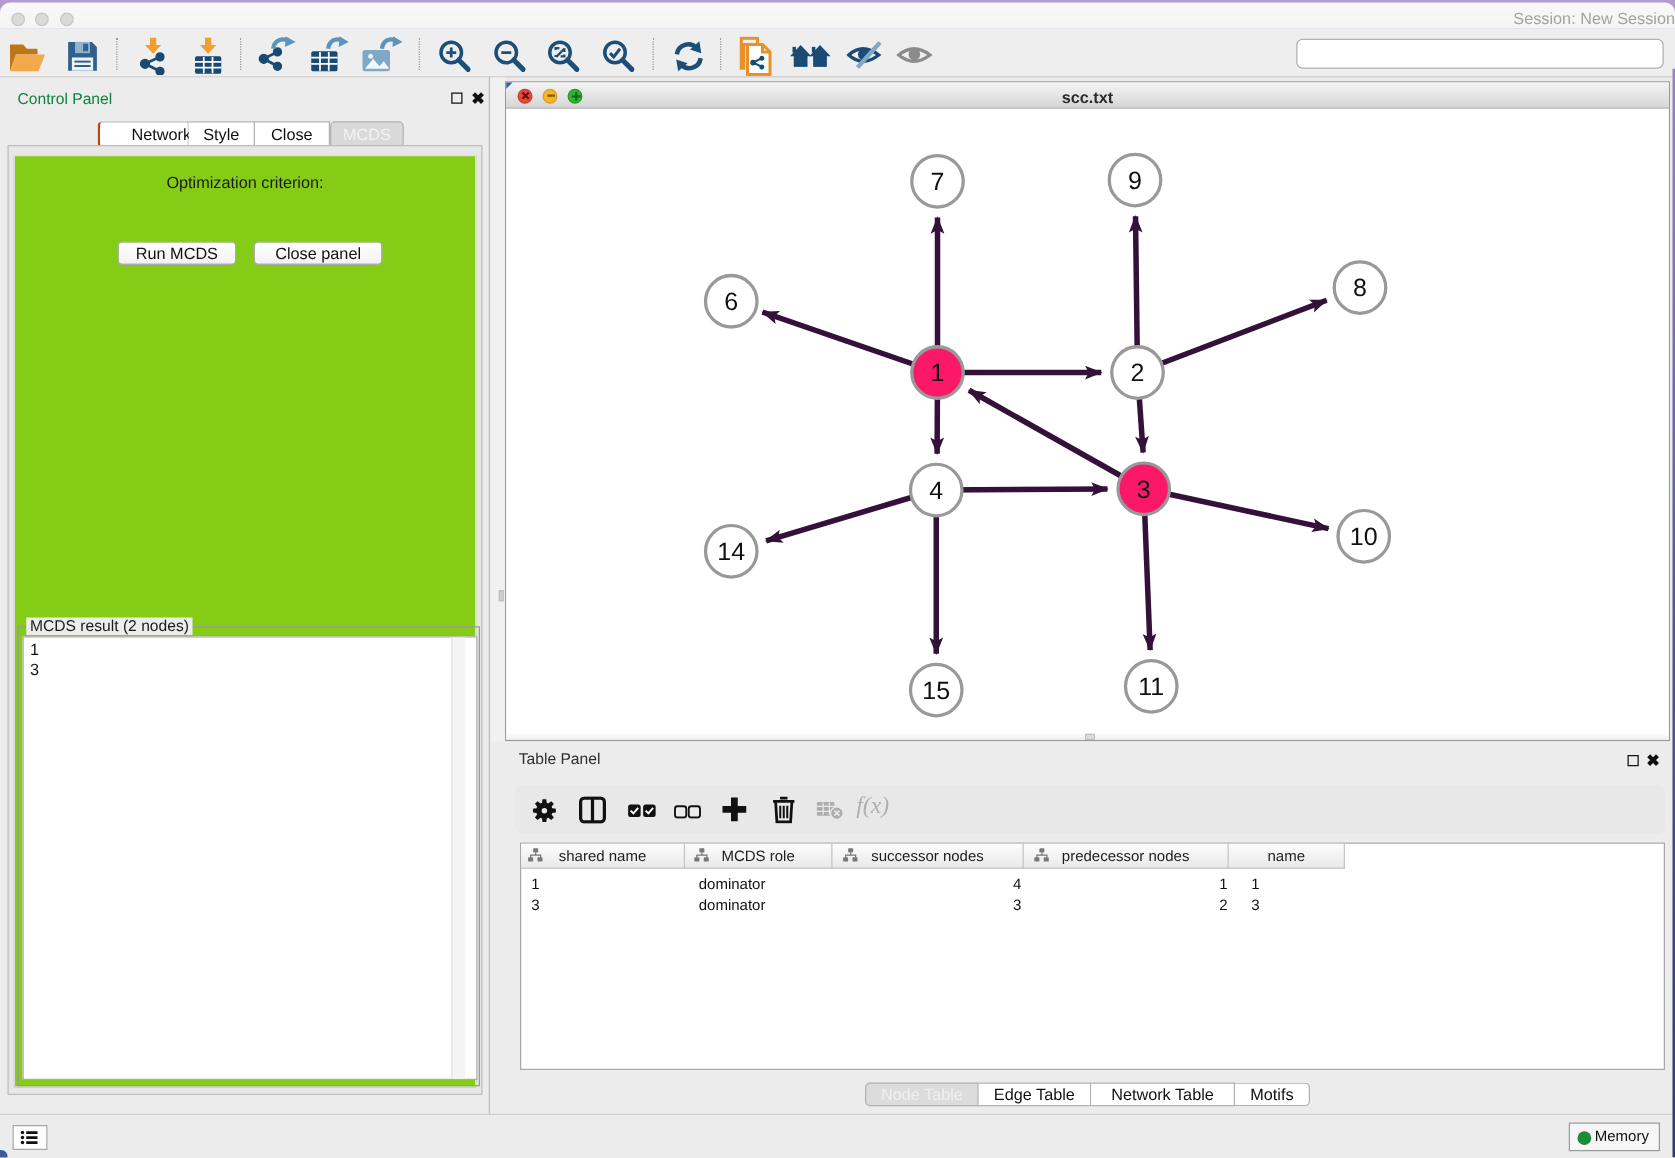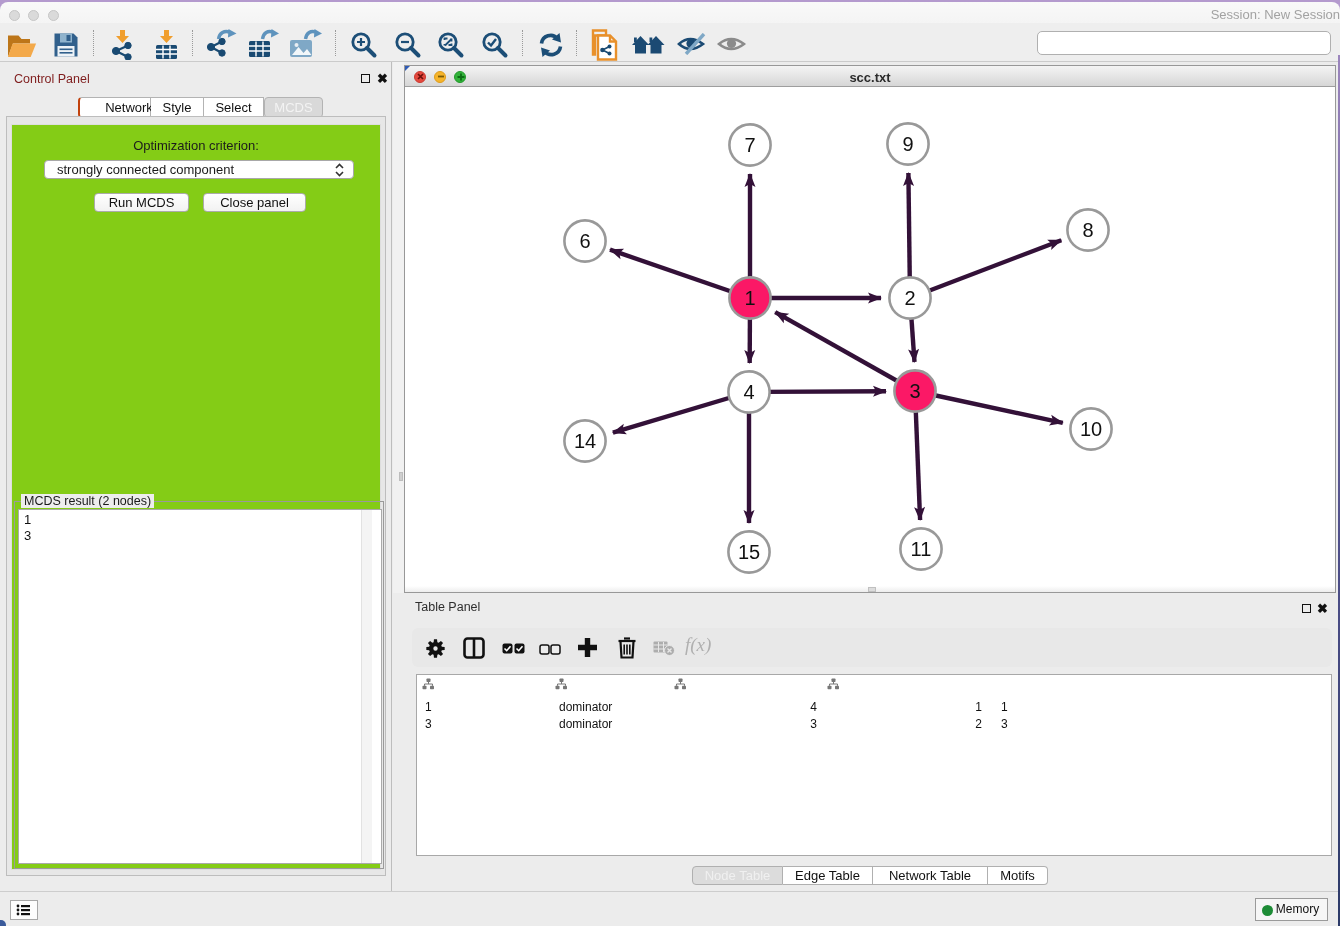--- a/index.html
+++ b/index.html
@@ -13,21 +13,21 @@
   border-radius:8px 8px 0 0; }
 #titlebar .tl { position:absolute; top:7.5px; width:11px; height:11px; border-radius:50%;
   background:#dadada; border:1px solid #c6c6c6; }
 #title-text { width:100%; text-align:right; top:5px; font-size:13px; color:#a2a2a2; }
 #toolbar { left:0; top:23px; width:1340px; height:39px; background:#eeeeee; border-bottom:1px solid #cbcbcb; }
 .tsep { position:absolute; top:7px; height:26px; width:0; border-left:1px dotted #9a9a9a; }
 #searchbox { left:1037px; top:8px; width:294px; height:24px; background:#fff; border:1px solid #b0b0b0; border-radius:5px; }
 
 
 #cpanel { left:0; top:62px; width:392px; height:830px; background:#ececec; border-right:1px solid #bdbdbd; }
-#cp-title { left:14px; top:10px; font-size:12.5px; color:#7f1d1d; }
+#cp-title { left:14px; top:10px; font-size:12.5px; color:#15803d; }
 .winbtn-sq { width:9px; height:9px; border:1.5px solid #111; background:transparent; }
 .winbtn-x { font-size:13px; font-weight:bold; color:#111; line-height:11px; }
 #cp-tabs { left:78px; top:35px; height:21px; display:flex; font-size:13px; }
 .cptab { border:1px solid #b3b3b3; border-left:none; background:#fff; color:#111;
   display:flex; align-items:center; justify-content:center; }
 .cptab.first { border-left:2px solid #c2410c; border-radius:4px 0 0 4px;padding-left:28px; }
 .cptab.sel { background:#d9d9d9; color:#f3f3f3; border-radius:4px; border:1px solid #b3b3b3; }
 #cp-content { left:6px; top:54px; width:380px; height:760px; background:#e7e7e7; border:1px solid #bdbdbd; }
 #cp-inner { left:4px; top:7px; width:370px; height:746px; background:#84cc16; border:1px solid #dedede; }
 #opt-label { width:100%; top:13px; text-align:center; font-size:13px; color:#1c1c1c; }
@@ -224,32 +224,26 @@
   <div id="searchbox" class="abs"></div>
 </div>
 
 <div id="cpanel" class="abs">
   <div id="cp-title" class="abs">Control Panel</div>
   <div class="winbtn-sq abs" style="left:361px; top:12px;"></div>
   <div class="winbtn-x abs" style="left:377px; top:11px;">✖</div>
   <div id="cp-tabs" class="abs">
     <div class="cptab first" style="width:73px;">Network</div>
     <div class="cptab" style="width:53px;">Style</div>
-    <div class="cptab" style="width:60px;">Select</div>
+    <div class="cptab" style="width:60px;">Close</div>
     <div class="cptab sel" style="width:59px;">MCDS</div>
   </div>
   <div id="cp-content" class="abs">
     <div id="cp-inner" class="abs">
       <div id="opt-label" class="abs">Optimization criterion:</div>
-      <div id="combo" class="abs">strongly connected component
-        <svg class="abs" style="right:8px; top:2px;" width="11" height="14" viewBox="0 0 11 14">
-          <path d="M2 5 L5.5 1.5 L9 5" fill="none" stroke="#333" stroke-width="1.6"></path>
-          <path d="M2 9 L5.5 12.5 L9 9" fill="none" stroke="#333" stroke-width="1.6"></path>
-        </svg>
-      </div>
       <div id="btn-run" class="btn abs">Run MCDS</div>
       <div id="btn-close" class="btn abs">Close panel</div>
       <div id="fieldset" class="abs">
         <div class="abs" style="left:6px; top:-8px; background:#ededed; padding:0 3px; font-size:12.5px; color:#1a1a1a;">MCDS result (2 nodes)</div>
         <div id="ta" class="abs">1<br>3</div>
         <div id="ta-scroll" class="abs"></div>
       </div>
     </div>
   </div>
 </div>
@@ -404,20 +398,27 @@
     <svg class="abs" style="left:434px; top:85px;" width="13" height="12" viewBox="0 0 13 12">
         <g fill="#777">
           <rect x="4.5" y="0.5" width="4" height="3.4" rx="0.7"></rect>
           <rect x="0.5" y="7.8" width="4" height="3.4" rx="0.7"></rect>
           <rect x="8" y="7.8" width="4" height="3.4" rx="0.7"></rect>
           <path d="M6.5 4 v2 M2.5 7.8 v-1.8 h8 v1.8" stroke="#777" fill="none"></path>
         </g>
       </svg>
   </div>
   <div id="tbl" class="abs">
+    <div id="tbl-header" class="abs" style="width:659px;">
+      <div class="th" style="left:0; width:131px;">shared name</div>
+      <div class="th" style="left:131px; width:118px;">MCDS role</div>
+      <div class="th" style="left:249px; width:153px;">successor nodes</div>
+      <div class="th" style="left:402px; width:164px;">predecessor nodes</div>
+      <div class="th" style="left:566px; width:93px;">name</div>
+    </div>
     <div class="trow" style="left:8px; top:25px;">1</div>
     <div class="trow" style="left:142px; top:25px;">dominator</div>
     <div class="trow" style="left:385px; top:25px; width:15px; text-align:right;">4</div>
     <div class="trow" style="left:550px; top:25px; width:15px; text-align:right;">1</div>
     <div class="trow" style="left:584px; top:25px;">1</div>
     <div class="trow" style="left:8px; top:42px;">3</div>
     <div class="trow" style="left:142px; top:42px;">dominator</div>
     <div class="trow" style="left:385px; top:42px; width:15px; text-align:right;">3</div>
     <div class="trow" style="left:550px; top:42px; width:15px; text-align:right;">2</div>
     <div class="trow" style="left:584px; top:42px;">3</div>

